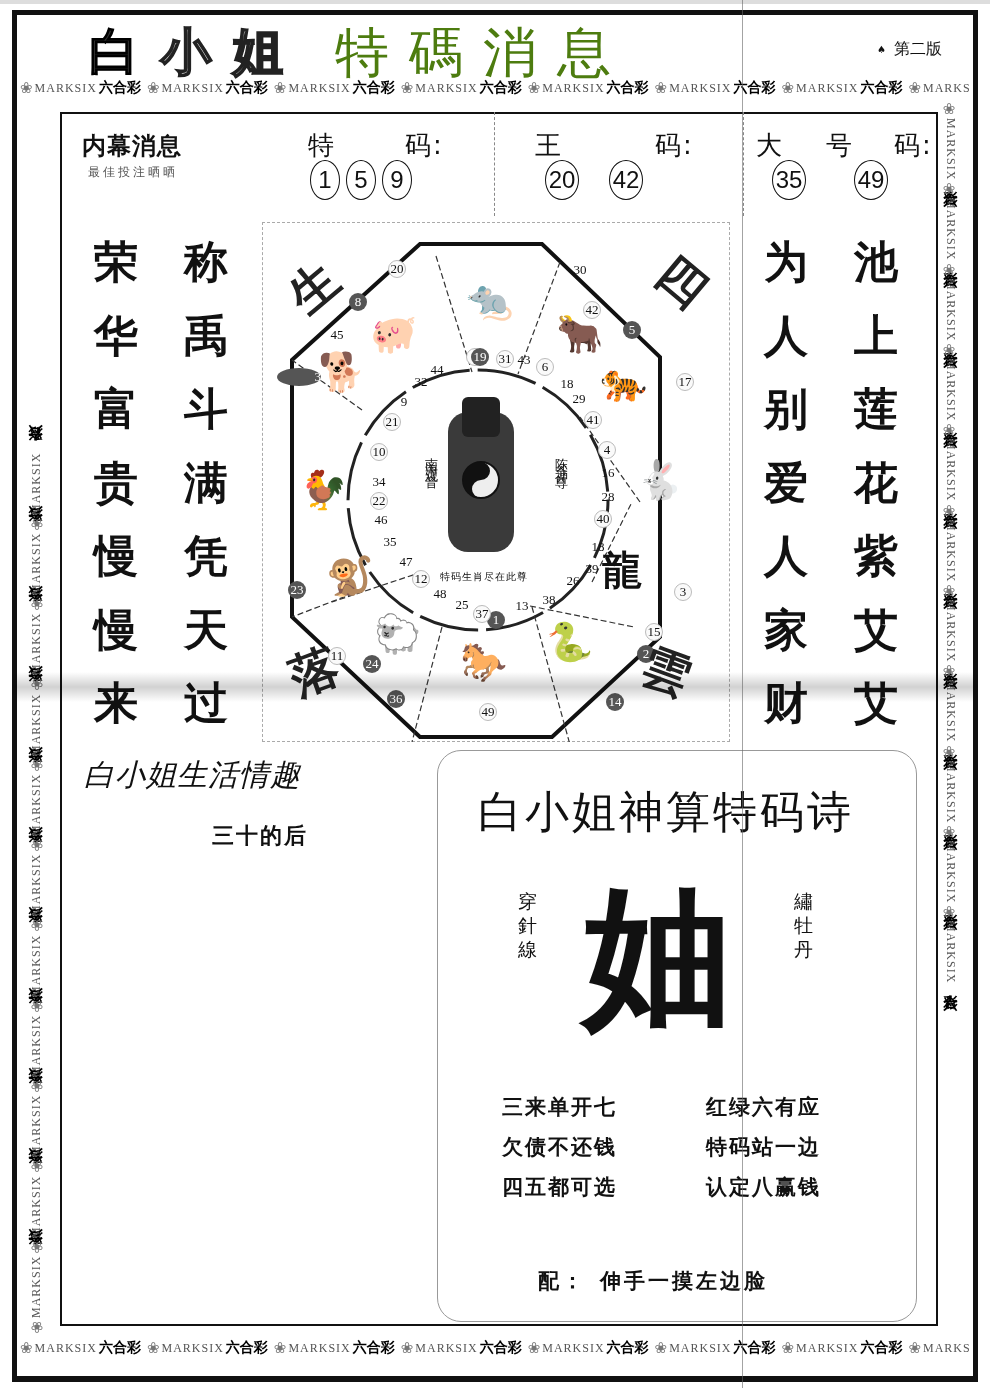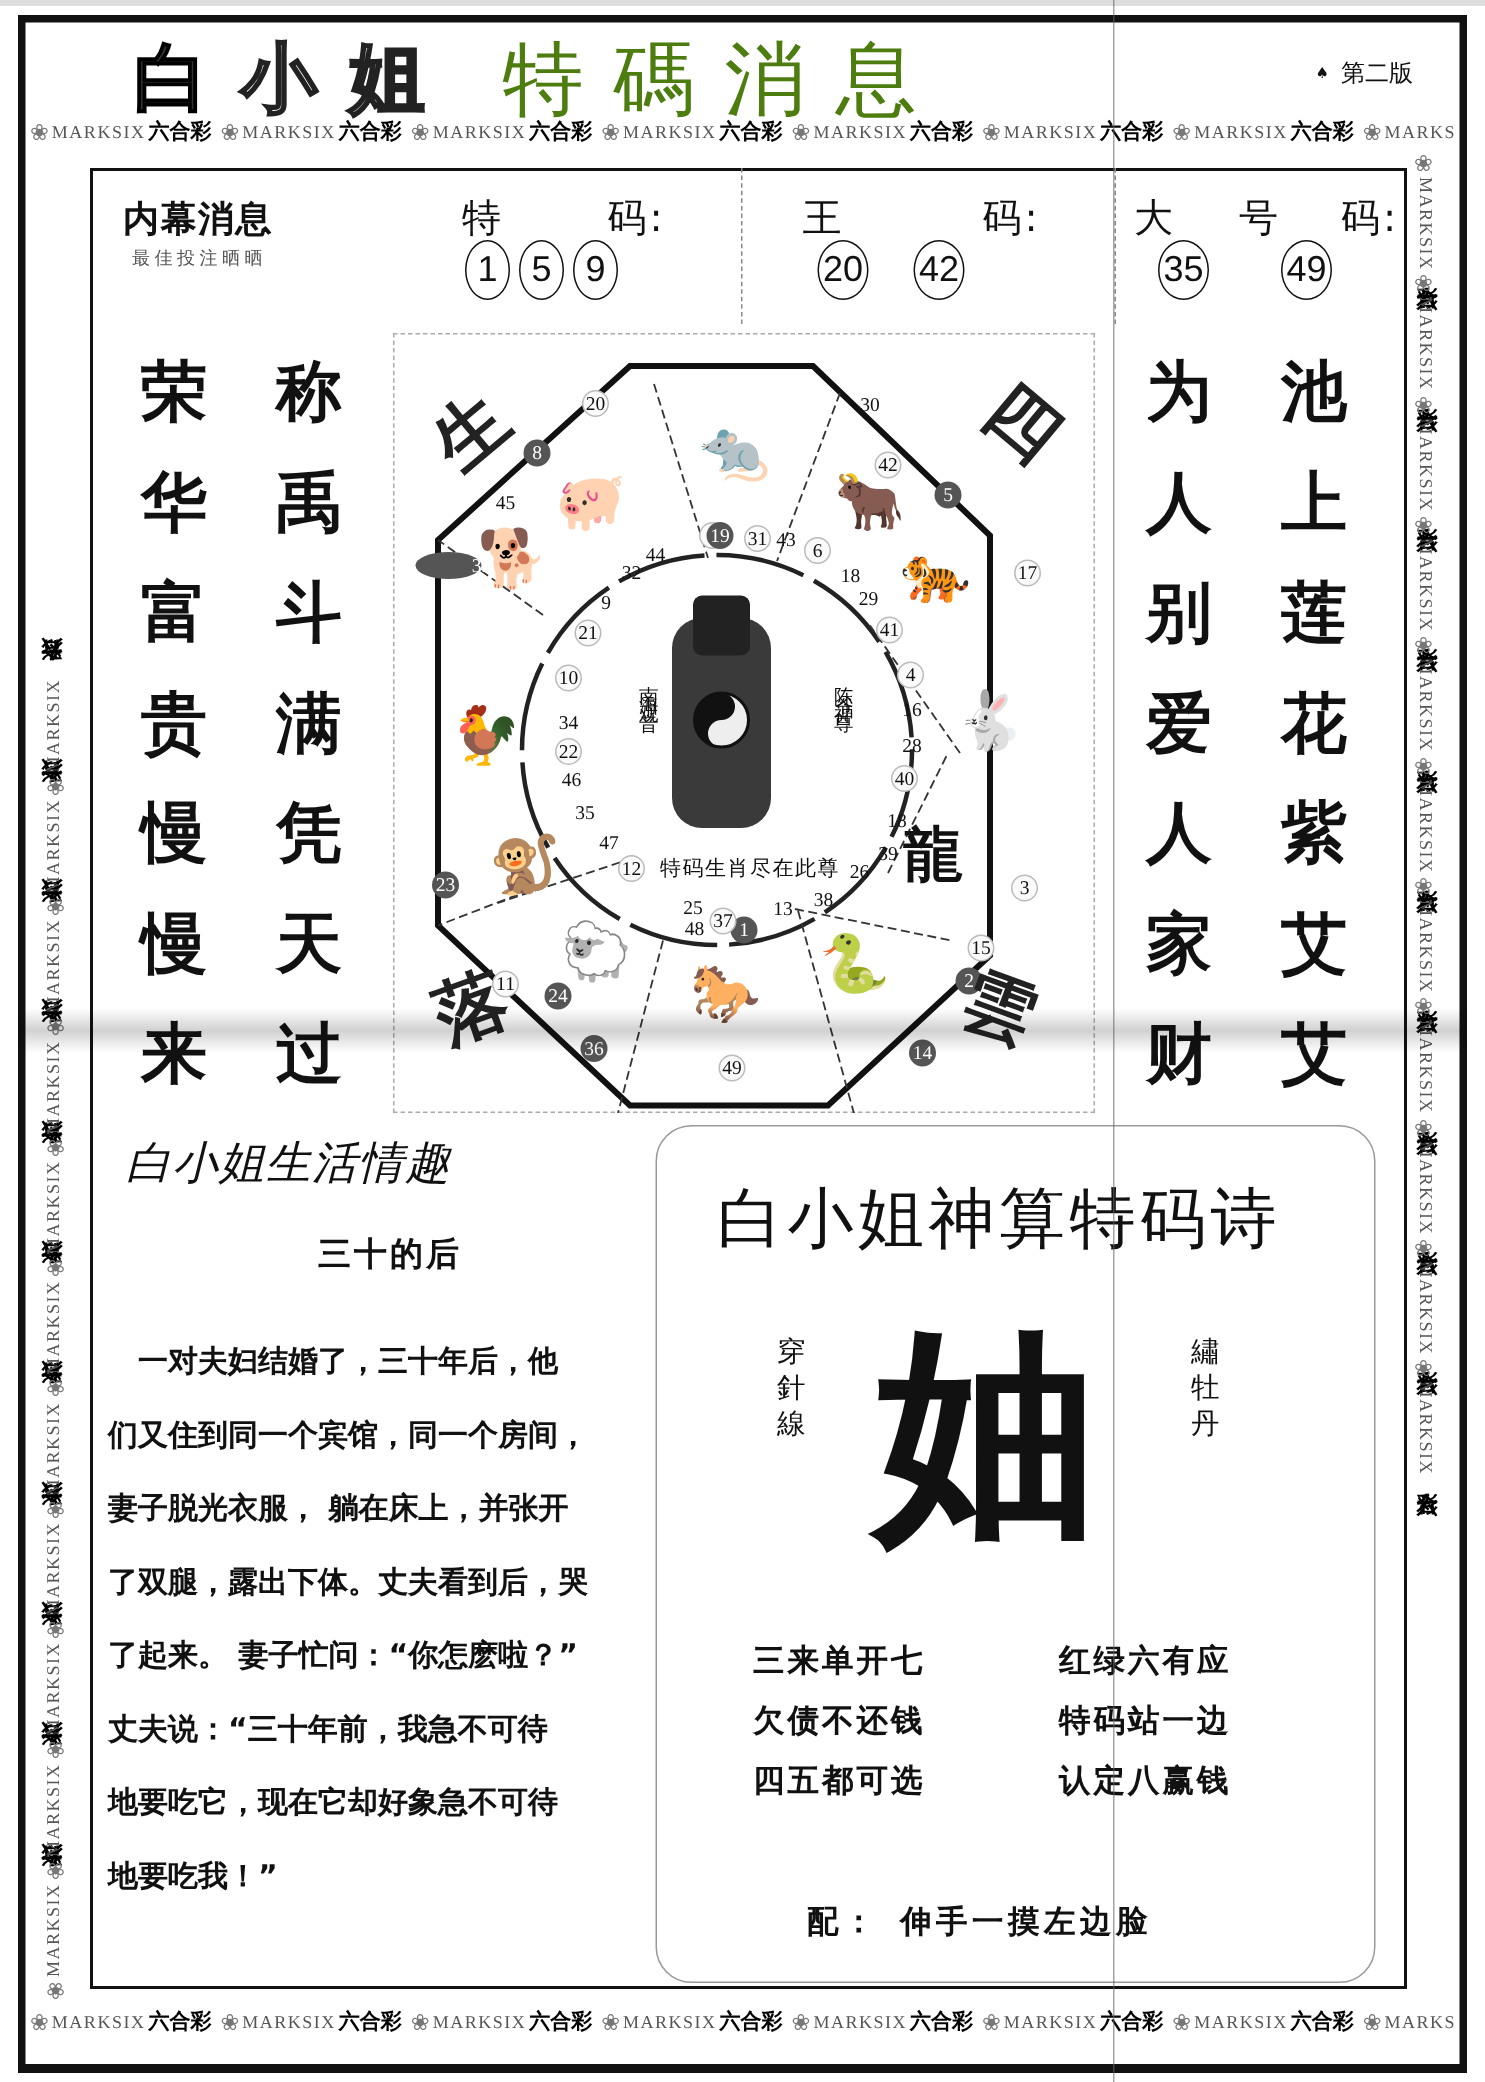--- a/index.html
+++ b/index.html
@@ -45,21 +45,21 @@
 
   
   .bagua-box { position: absolute; left: 262px; top: 222px; width: 468px; height: 520px; border: 1px dashed #aaa; }
   .bagua-svg { position: absolute; left: 262px; top: 222px; }
   .nm { position: absolute; font-family: "Liberation Serif", serif; font-size: 13px; transform: translate(-50%, -50%); }
   .nm.c { border: 1px solid #bbb; border-radius: 50%; width: 18px; height: 18px; display: flex; align-items: center; justify-content: center; background: #fafafa; }
   .nm.d { background: #555; color: #fff; border-radius: 50%; width: 18px; height: 18px; display: flex; align-items: center; justify-content: center; }
   .animal { position: absolute; transform: translate(-50%, -50%); font-size: 38px; line-height: 1; }
   .corner-glyph { position: absolute; font-size: 48px; font-weight: bold; color: #222; transform-origin: center; }
   .deity-label { position: absolute; font-family: "DejaVu Serif", serif; font-size: 13px; writing-mode: vertical-rl; letter-spacing: 6px; }
-  .deity-caption { position: absolute; font-size: 14px; letter-spacing: 1px; }
+  .deity-caption { position: absolute; font-size: 10px; letter-spacing: 1px; }
 
   
   .story { position: absolute; left: 62px; top: 745px; width: 370px; height: 580px; padding-left: 26px; }
   .story-head { position: absolute; left: 22px; top: 10px; font-size: 30px; font-style: italic; letter-spacing: 1px; color: #111; }
   .story-sub { position: absolute; left: 150px; top: 76px; font-size: 22px; font-weight: bold; letter-spacing: 2px; }
   .story-body { position: absolute; left: 10px; top: 138px; width: 350px; font-size: 20px; font-weight: bold; line-height: 49px; }
   .story-body p { margin: 0; white-space: nowrap; }
 
   
   .poem { position: absolute; left: 437px; top: 750px; width: 480px; height: 572px; border: 1.5px solid #999; border-radius: 24px; }
@@ -418,21 +418,21 @@
     <div class="nm " style="left: 573px; top: 581px;">26</div>
     <div class="nm " style="left: 549px; top: 600px;">38</div>
     <div class="nm d" style="left: 496px; top: 620px;">1</div>
     <div class="nm " style="left: 522px; top: 606px;">13</div>
     <div class="nm " style="left: 462px; top: 605px;">25</div>
     <div class="nm c" style="left: 482px; top: 614px;">37</div>
     <div class="nm c" style="left: 488px; top: 712px;">49</div>
     <div class="nm c" style="left: 421px; top: 579px;">12</div>
     <div class="nm d" style="left: 372px; top: 664px;">24</div>
     <div class="nm d" style="left: 396px; top: 699px;">36</div>
-    <div class="nm " style="left: 440px; top: 619px; margin-left: 23px;">48</div>
+    <div class="nm " style="left: 440px; top: 594px;">48</div>
     <div class="nm c" style="left: 337px; top: 656px;">11</div>
     <div class="nm d" style="left: 297px; top: 590px;">23</div>
     <div class="nm " style="left: 390px; top: 542px;">35</div>
     <div class="nm " style="left: 406px; top: 562px;">47</div>
     <div class="nm c" style="left: 379px; top: 452px;">10</div>
     <div class="nm c" style="left: 379px; top: 501px;">22</div>
     <div class="nm " style="left: 379px; top: 482px;">34</div>
     <div class="nm " style="left: 381px; top: 520px;">46</div>
     <div class="nm " style="left: 404px; top: 402px;">9</div>
     <div class="nm c" style="left: 392px; top: 422px;">21</div>
@@ -447,30 +447,20 @@
     <div class="corner-glyph" style="transform: rotate(-20deg); left: 290px; top: 640px;">落</div>
     <div class="corner-glyph" style="transform: rotate(20deg); left: 642px; top: 640px;">雲</div>
     <div class="deity-label" style="left: 422px; top: 447px;">南海观音</div>
     <div class="deity-label" style="left: 552px; top: 447px;">陈爷神尊</div>
     <div class="deity-caption" style="left: 440px; top: 570px;">特码生肖尽在此尊</div>
   </div>
 
 <div class="story">
   <div class="story-head">白小姐生活情趣</div>
   <div class="story-sub">三十的后</div>
-  <div class="story-body" id="story-body">
-      <p>　一对夫妇结婚了，三十年后，他</p>
-      <p>们又住到同一个宾馆，同一个房间，</p>
-      <p>妻子脱光衣服， 躺在床上，并张开</p>
-      <p>了双腿，露出下体。丈夫看到后，哭</p>
-      <p>了起来。 妻子忙问：“你怎麽啦？”</p>
-      <p> 丈夫说：“三十年前，我急不可待</p>
-      <p>地要吃它，现在它却好象急不可待</p>
-      <p>地要吃我！”</p>
-    </div>
 </div>
 
 <div class="poem">
   <div class="poem-title">白小姐神算特码诗</div>
   <div class="poem-side" style="left:80px; top:138px;">
     <span>穿</span>
     <span>針</span>
     <span>線</span>
   </div>
   <div class="big-char">妯</div>

